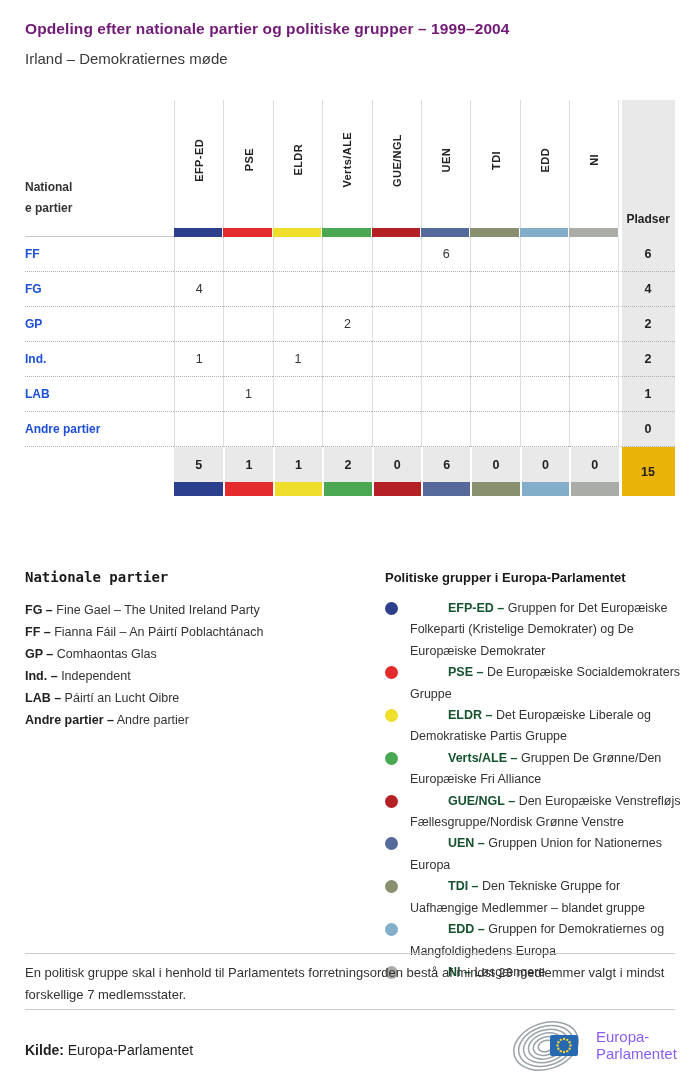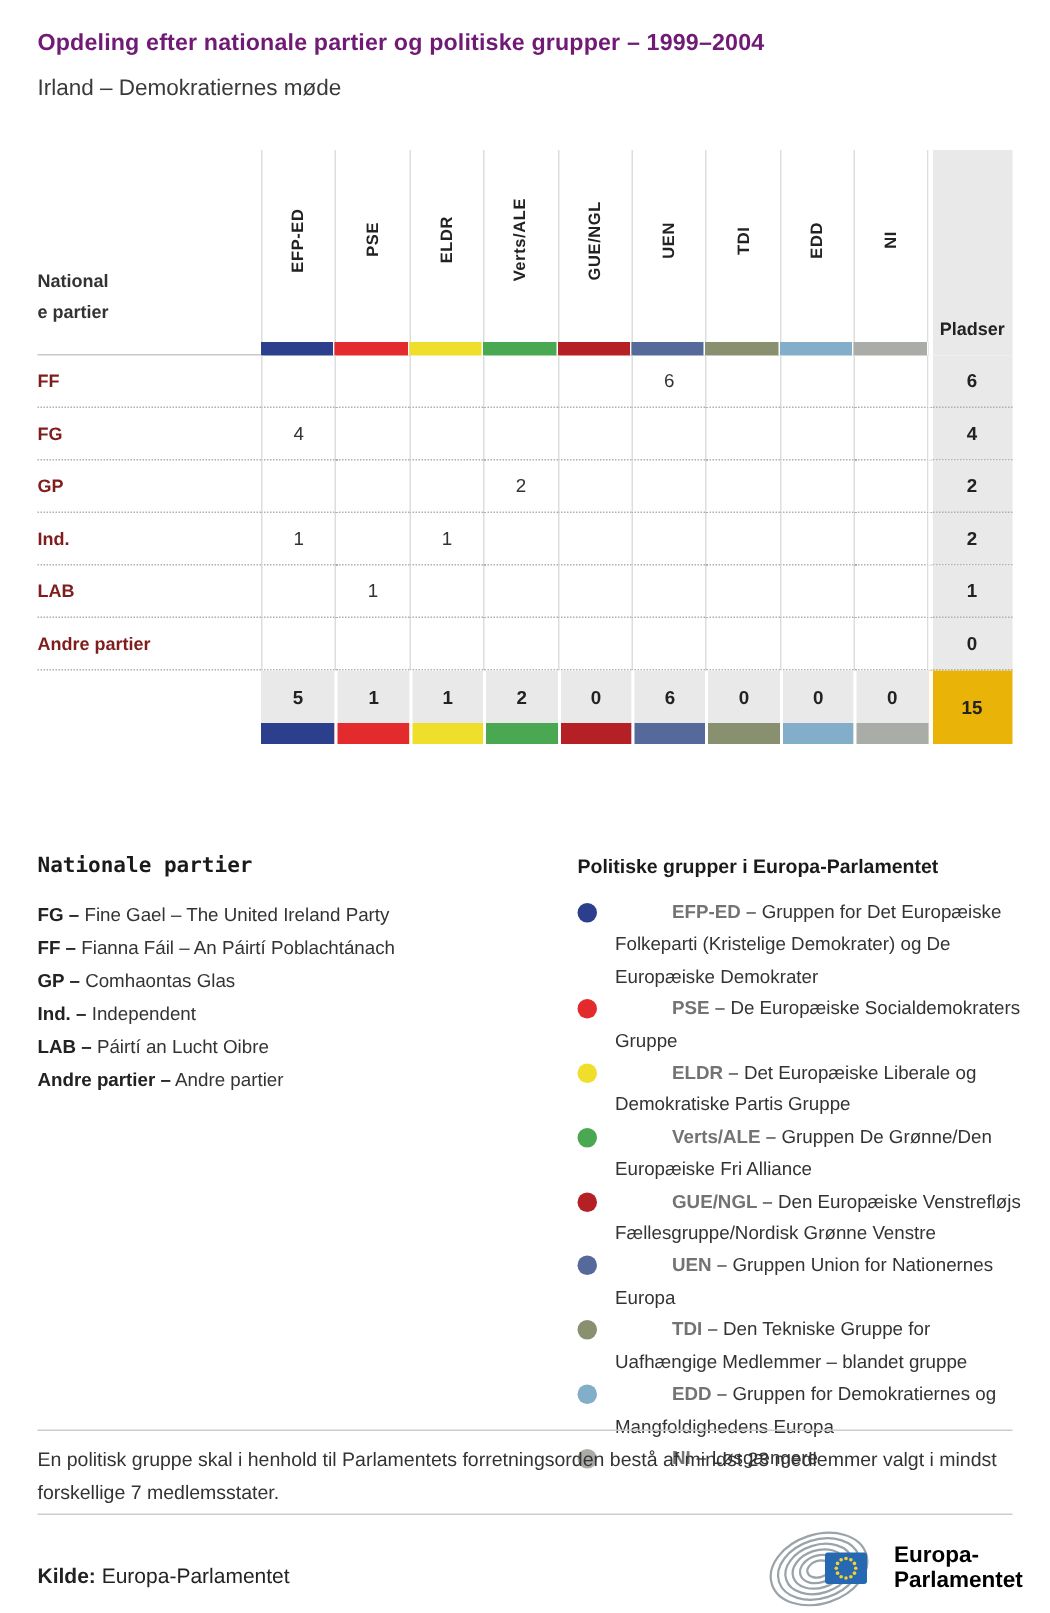--- a/index.html
+++ b/index.html
@@ -52,21 +52,21 @@
     background: #e9e9e9; border-left: 3px solid #fff;
     display: flex; flex-direction: column; justify-content: flex-end;
     padding: 12px 0 11px 5px;
     font-size: 12px; font-weight: bold; color: #222;
   }
   .cbar { border-right: 1px solid #fff; }
   .cbar:nth-child(10) { border-right: none; }
 
   .r-label {
     display: flex; align-items: center;
-    font-size: 12px; font-weight: bold; color: #7f1d1d;
+    font-size: 12px; font-weight: bold; color: #1d4ed8;
     border-bottom: 1px dotted #b0b0b0;
   }
   .cell {
     display: flex; align-items: center; justify-content: center;
     font-size: 12.5px; color: #333;
     border-left: 1px solid #ddd;
     border-bottom: 1px dotted #b0b0b0;
   }
   .cell.last { border-right: 1px solid #ddd; }
   .r-seats {
@@ -110,41 +110,41 @@
   .legend-groups h3 {
     font-size: 13px; font-weight: bold; color: #1a1a1a;
     margin-bottom: 13px;
   }
   .g-item { display: flex; align-items: flex-start; }
   .g-item .dot {
     width: 13px; height: 13px; border-radius: 50%;
     flex: 0 0 13px; margin: 4px 12px 0 0;
   }
   .g-text { width: 272px; font-size: 12.5px; color: #333; line-height: 21.4px; }
-  .g-text b { color: #737373; padding-left: 38px; }
+  .g-text b { color: #14532d; padding-left: 38px; }
 
   
   .rule { position: absolute; left: 25px; width: 650px; border-top: 1px solid #ccc; }
   .rule1 { top: 953px; }
   .rule2 { top: 1009px; }
   .footnote {
     position: absolute; top: 962px; left: 25px; width: 650px;
     font-size: 13px; color: #333; line-height: 22px;
   }
   .source {
     position: absolute; top: 1042px; left: 25px;
     font-size: 14px; color: #222;
   }
   .source b { font-weight: bold; }
   .logo {
     position: absolute; top: 1019px; left: 512px;
     display: flex; align-items: center;
   }
   .logo-text {
-    font-size: 15px; font-weight: bold; color: #000000; line-height: 17px;
+    font-size: 15px; font-weight: normal; color: #8b5cf6; line-height: 17px;
     margin-left: 6px;
   }
   .star { fill: #f8d12e; }
 </style>
 </head>
 <body>
 
 <h1 class="title">Opdeling efter nationale partier og politiske grupper – 1999–2004</h1>
 <h2 class="subtitle">Irland – Demokratiernes møde</h2>
 

